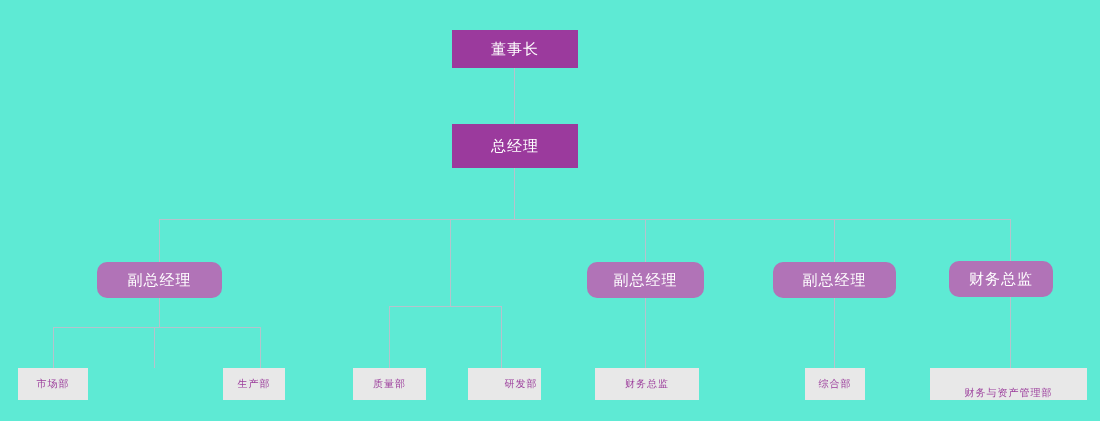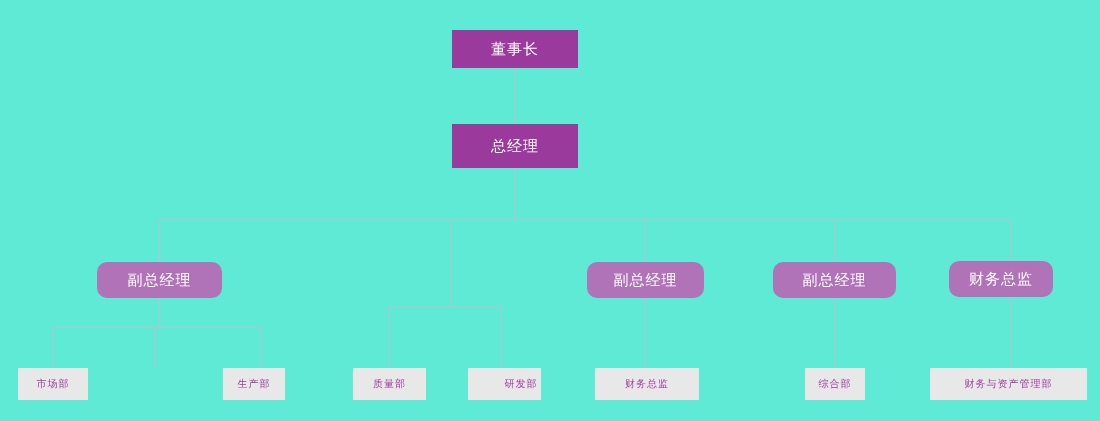--- a/index.html
+++ b/index.html
@@ -34,21 +34,21 @@
   .n-dgm2      { left: 587px; top: 262px; width: 117px; height: 36px; }
   .n-dgm3      { left: 773px; top: 262px; width: 123px; height: 36px; }
   .n-fd        { left: 949px; top: 261px; width: 104px; height: 36px; }
   .n-market    { left: 18px;  top: 368px; width: 70px;  height: 32px; }
   .n-techsvc   { left: 107px; top: 368px; width: 93px;  height: 32px; }
   .n-prod      { left: 223px; top: 368px; width: 62px;  height: 32px; }
   .n-quality   { left: 353px; top: 368px; width: 73px;  height: 32px; }
   .n-rd        { left: 468px; top: 368px; width: 73px;  height: 32px; padding-left: 33px; }
   .n-animal    { left: 595px; top: 368px; width: 104px; height: 32px; }
   .n-general   { left: 805px; top: 368px; width: 60px;  height: 32px; }
-  .n-finasset  { left: 930px; top: 368px; width: 157px; height: 32px; }
+  .n-finasset  { left: 930px; top: 368px; width: 157px; height: 32px; align-items: flex-end; }
 
   
   .e-v1     { left: 514px;  top: 68px;  height: 56px; }
   .e-v2     { left: 514px;  top: 163px; height: 56px; }
   .e-trunk  { left: 159px;  top: 219px; width: 852px; }
   .e-d1     { left: 159px;  top: 219px; height: 43px; }
   .e-d2     { left: 450px;  top: 219px; height: 87px; }
   .e-d3     { left: 645px;  top: 219px; height: 43px; }
   .e-d4     { left: 834px;  top: 219px; height: 43px; }
   .e-d5     { left: 1010px; top: 219px; height: 42px; }

